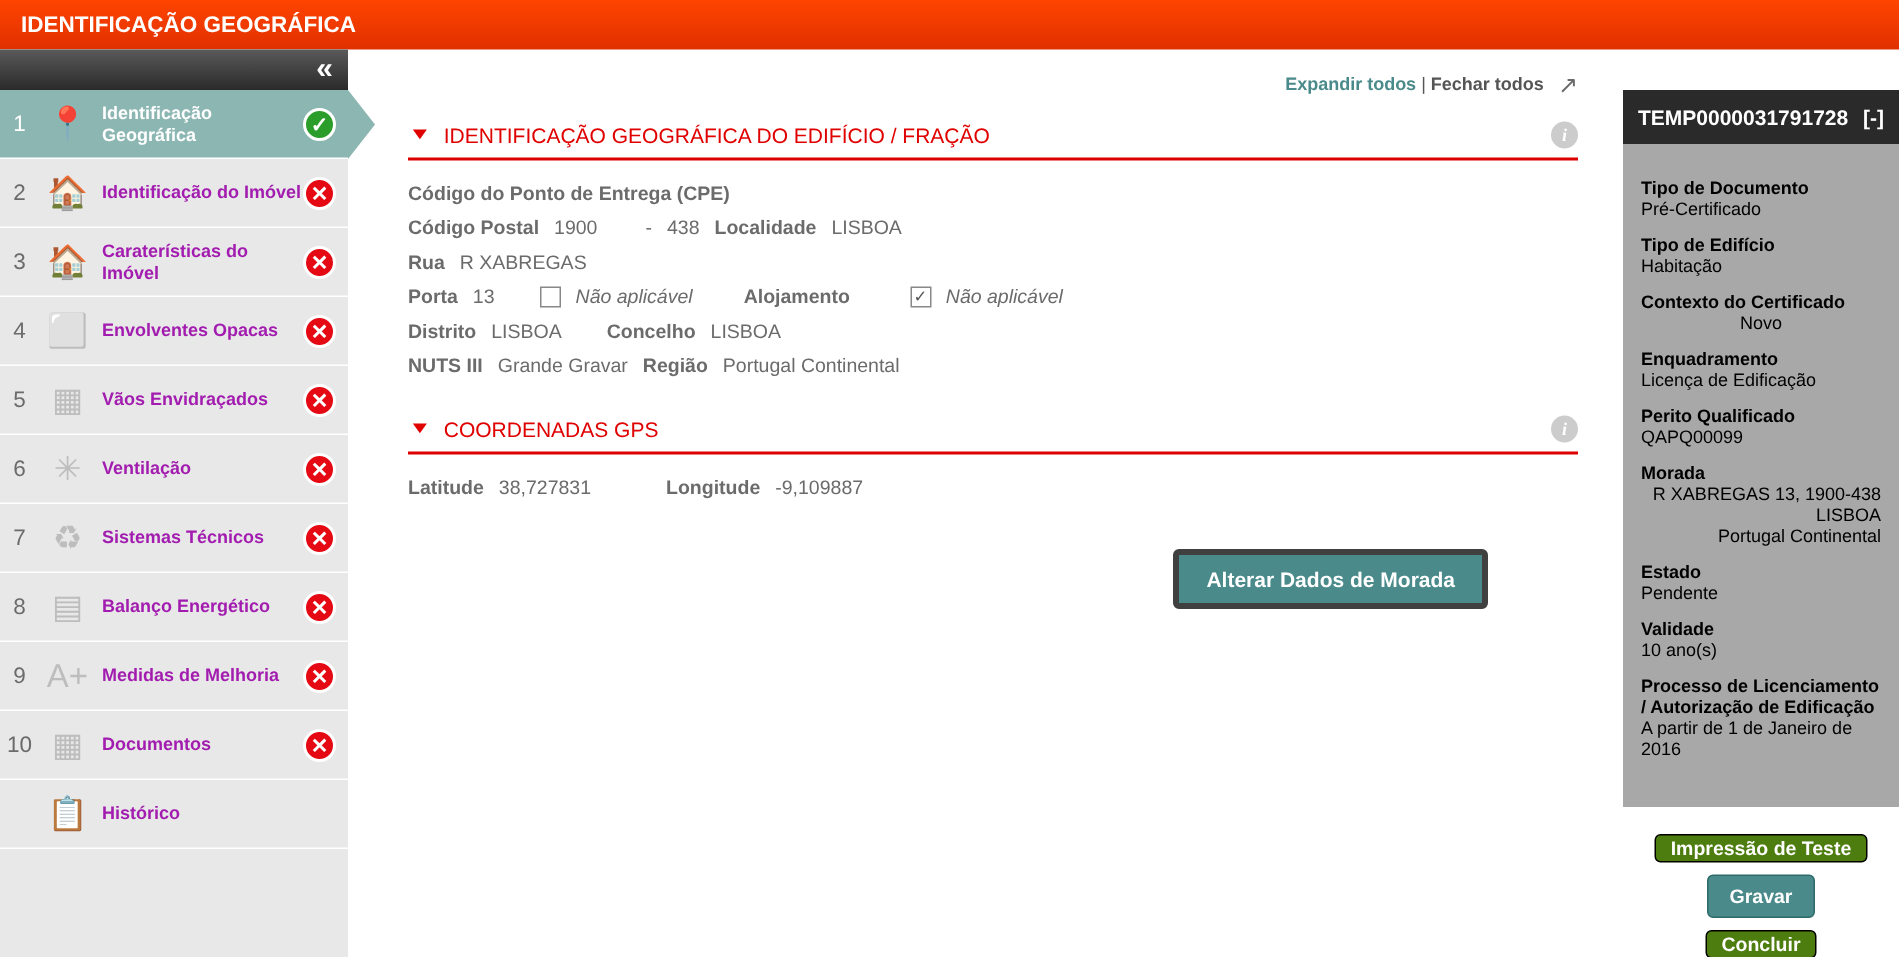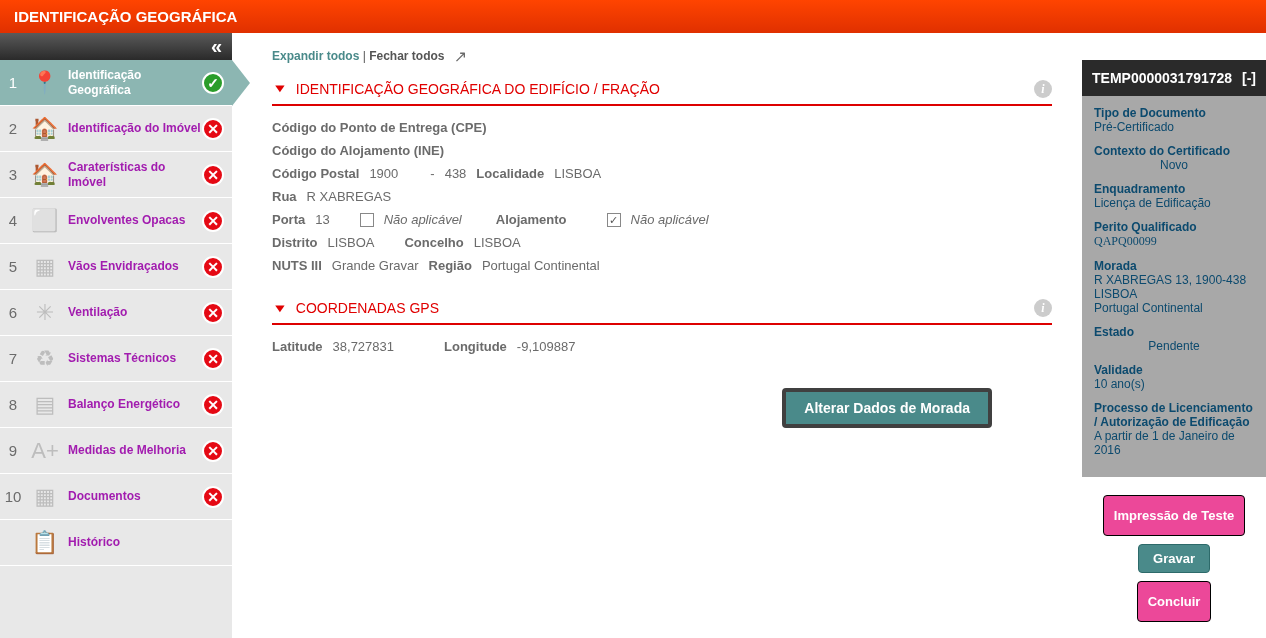--- a/index.html
+++ b/index.html
@@ -15,45 +15,45 @@
   .nav-num { width:18px; text-align:center; color:#6b6b6b; font-size:15px;}
   .nav-item.active .nav-num{color:#fff;}
   .nav-icon { width:34px; height:34px; display:flex; align-items:center; justify-content:center; margin:0 6px;}
   .nav-label { flex:1; font-weight:bold; font-size:12px; line-height:1.2; color:#a21caf;}
   .nav-item.active .nav-label{color:#fff;}
   .status-icon{width:22px;height:22px;border-radius:50%;display:flex;align-items:center;justify-content:center;font-size:14px;color:#fff;font-weight:bold;}
   .status-ok{background:#2a9d2a;border:2px solid #fff;}
   .status-err{background:#e50914;border:2px solid #fff;}
   
   .main { flex:1; padding:10px 30px 20px 40px; }
-  .main-top { font-size:12px; padding:4px 0 10px;}
+  .main-top { text-align:right; font-size:12px; padding:4px 0 10px;}
   .main-top .exp{color:#4a8a8a;font-weight:bold;}
   .main-top .sep{color:#555;}
   .main-top .col{color:#555;font-weight:bold;}
   .main-top .ext{color:#6b6b6b;font-size:16px;margin-left:6px;vertical-align:middle;}
   .section-header{display:flex;align-items:center;border-bottom:2px solid #d00;padding:4px 0 6px;margin-bottom:10px;}
   .section-header .chevron{color:#e00000;margin-right:8px;font-size:16px;transform:scaleY(0.7);}
   .section-header .title{color:#e00000;font-weight:normal;font-size:14px;flex:1;}
   .info-icon{width:18px;height:18px;border-radius:50%;background:#ccc;color:#fff;font-style:italic;font-weight:bold;text-align:center;font-size:12px;line-height:18px;font-family:Georgia,serif;}
   .field-row{padding:4px 0;font-size:13px;color:#6b6b6b;display:flex;flex-wrap:wrap;align-items:center;gap:6px 10px;}
   .fld-label{font-weight:bold;}
   .fld-val{font-weight:normal;}
   .chk{width:14px;height:14px;border:1px solid #888;display:inline-block;text-align:center;font-size:11px;line-height:13px;color:#555;}
   .na{font-style:italic;}
   .primary-btn{background:#4a8a8a;color:#fff;border:4px solid #404040;border-radius:4px;padding:8px 18px;font-weight:bold;font-size:14px;}
   .btn-wrap{text-align:right;margin-top:30px;padding-right:60px;}
   
   .right { width:184px;margin-top:27px; }
   .right-header{background:#2a2a2a;color:#fff;font-weight:bold;padding:10px 10px;font-size:14px;display:flex;justify-content:space-between;}
-  .right-body{background:#a8a8a8;color:#0c4a6e;padding:10px 12px;font-size:12px;}
+  .right-body{background:#a8a8a8;color:#000000;padding:22px 12px;font-size:12px;}
   .rfield{margin-bottom:10px;}
   .rfield .rl{font-weight:bold;font-size:12px;}
   .rfield .rv{font-size:12px;}
   .right-actions{padding:14px 10px;text-align:center;}
-  .dark-btn{background:#ec4899;color:#fff;border:1px solid #000;border-radius:4px;padding:12px 10px;font-weight:bold;font-size:13px;margin:4px;}
+  .dark-btn{background:#4d7c0f;color:#fff;border:1px solid #000;border-radius:4px;padding:1px 10px;font-weight:bold;font-size:13px;margin:4px;}
   .teal-btn{background:#4a8a8a;color:#fff;border:1px solid #2d6a6a;border-radius:4px;padding:6px 14px;font-weight:bold;font-size:13px;margin:4px;}
 </style>
 </head>
 <body>
 
 <div class="header-bar">
   <span>IDENTIFICAÇÃO GEOGRÁFICA</span>
 </div>
 
 <div class="container">
@@ -161,24 +161,20 @@
       <span class="ext">↗</span>
     </div>
 
     <div class="section-header">
       <span class="chevron">▼</span>
       <span class="title">IDENTIFICAÇÃO GEOGRÁFICA DO EDIFÍCIO / FRAÇÃO</span>
       <span class="info-icon">i</span>
     </div>
     <div class="field-row">
       <span class="fld-label">Código do Ponto de Entrega (CPE)</span>
-      <span class="fld-val"></span>
-    </div>
-    <div class="field-row">
-      <span class="fld-label">Código do Alojamento (INE)</span>
       <span class="fld-val"></span>
     </div>
     <div class="field-row">
       <span class="fld-label">Código Postal</span>
       <span class="fld-val">1900</span>
       <span style="width:12px"></span>
       <span class="fld-val">-</span>
       <span class="fld-val">438</span>
       <span class="fld-label">Localidade</span>
       <span class="fld-val">LISBOA</span>
@@ -237,39 +233,43 @@
     <div class="right-header">
       <span>TEMP0000031791728</span>
       <span>[-]</span>
     </div>
     <div class="right-body" id="right-body">
         <div class="rfield">
           <div class="rl">Tipo de Documento</div>
           <div class="rv" style="white-space: pre-line;">Pré-Certificado</div>
         </div>
         <div class="rfield">
+          <div class="rl">Tipo de Edifício</div>
+          <div class="rv" style="white-space: pre-line;">Habitação</div>
+        </div>
+        <div class="rfield">
           <div class="rl">Contexto do Certificado</div>
           <div class="rv" style="white-space: pre-line; text-align: center;">Novo</div>
         </div>
         <div class="rfield">
           <div class="rl">Enquadramento</div>
           <div class="rv" style="white-space: pre-line;">Licença de Edificação</div>
         </div>
         <div class="rfield">
           <div class="rl">Perito Qualificado</div>
-          <div class="rv" style="white-space: pre-line; font-family: Liberation Serif, serif;">QAPQ00099</div>
+          <div class="rv" style="white-space: pre-line;">QAPQ00099</div>
         </div>
         <div class="rfield">
           <div class="rl">Morada</div>
-          <div class="rv" style="white-space: pre-line;">R XABREGAS 13, 1900-438 LISBOA
+          <div class="rv" style="white-space: pre-line; text-align: right;">R XABREGAS 13, 1900-438 LISBOA
 Portugal Continental</div>
         </div>
         <div class="rfield">
           <div class="rl">Estado</div>
-          <div class="rv" style="white-space: pre-line; text-align: center;">Pendente</div>
+          <div class="rv" style="white-space: pre-line;">Pendente</div>
         </div>
         <div class="rfield">
           <div class="rl">Validade</div>
           <div class="rv" style="white-space: pre-line;">10 ano(s)</div>
         </div>
         <div class="rfield">
           <div class="rl">Processo de Licenciamento / Autorização de Edificação</div>
           <div class="rv" style="white-space: pre-line;">A partir de 1 de Janeiro de 2016</div>
         </div>
       </div>

